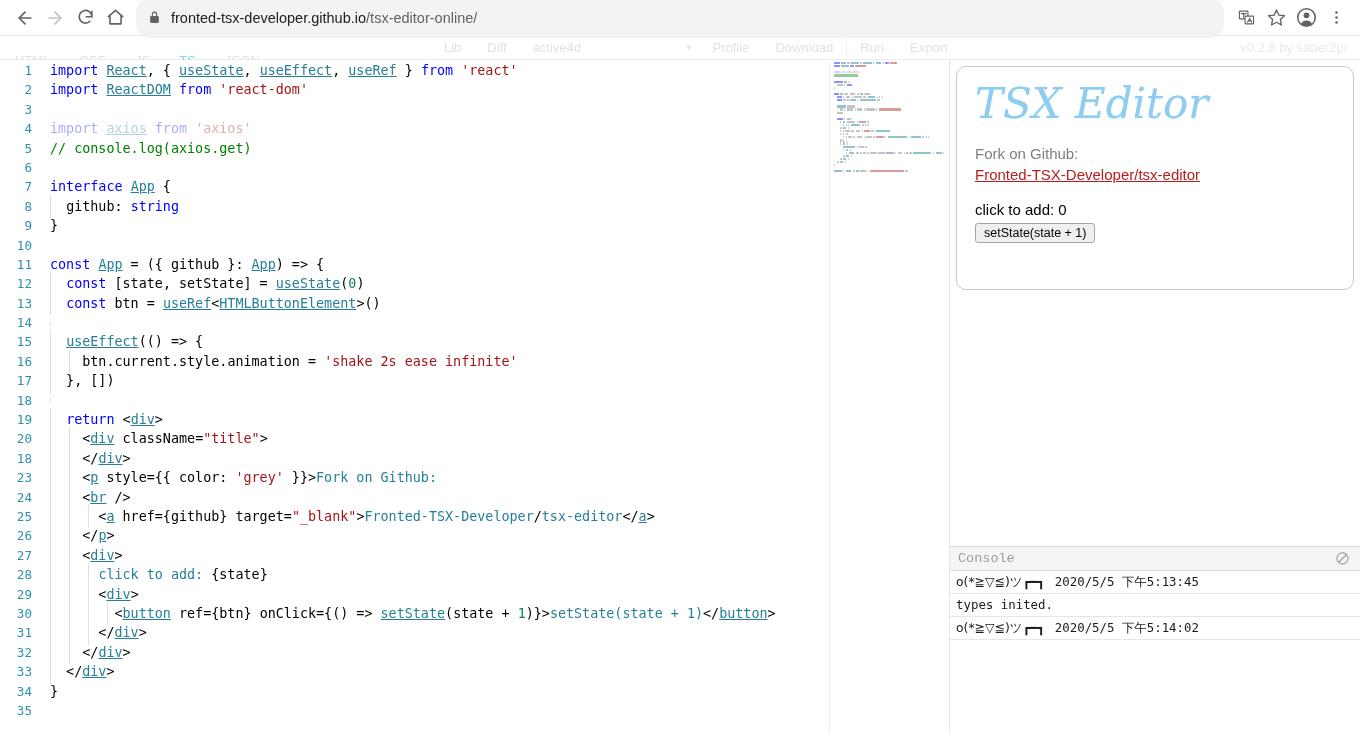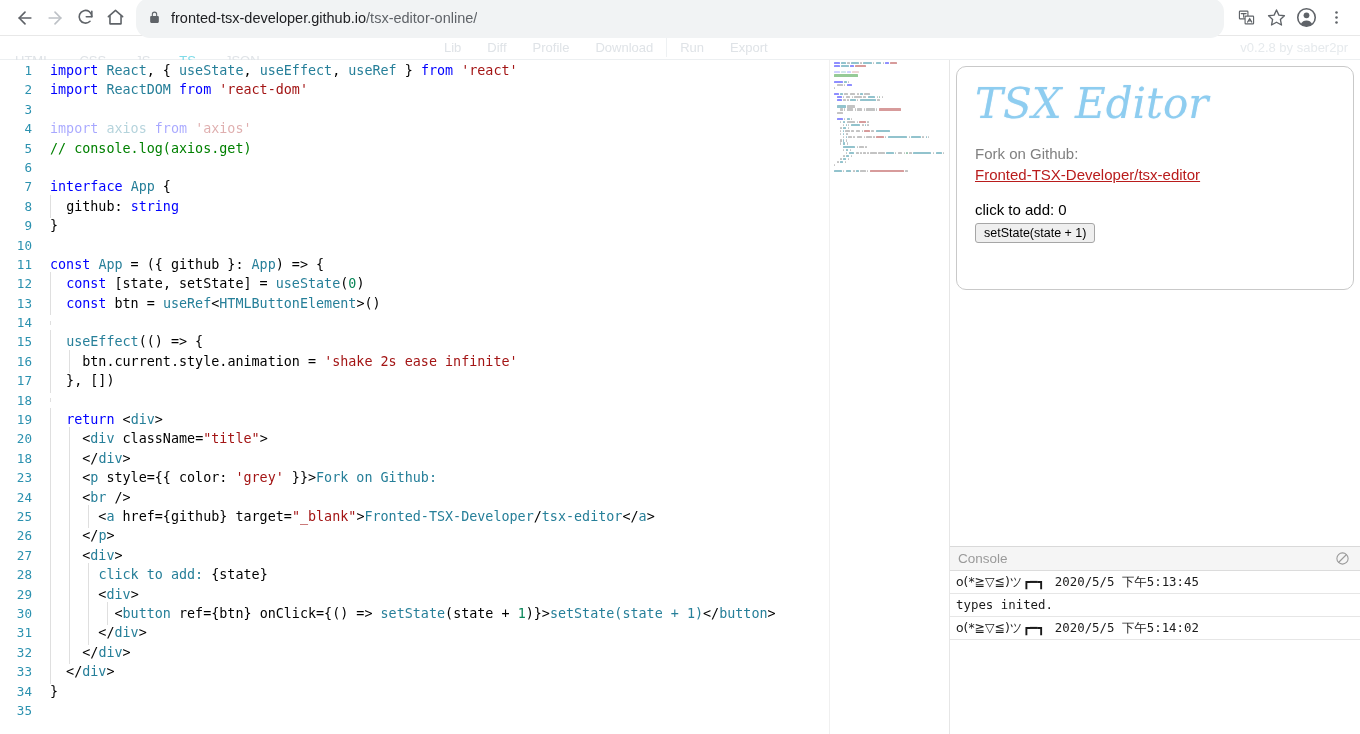--- a/index.html
+++ b/index.html
@@ -143,21 +143,21 @@
     width: 1px;
     background: #dfdfdf;
   }
   .ind1::before { left: 8px; }
   .ind2::before { left: 8px; box-shadow: 19px 0 0 0 #dfdfdf; }
   .ind3::before { left: 8px; box-shadow: 19px 0 0 0 #dfdfdf, 38px 0 0 0 #dfdfdf; }
   .ind4::before { left: 8px; box-shadow: 19px 0 0 0 #dfdfdf, 38px 0 0 0 #dfdfdf, 57px 0 0 0 #dfdfdf; }
 
   
   .t-kw   { color: #0000ff; }
-  .t-id   { color: #267f99; }
+  .t-id   { color: #267f99; text-decoration: underline; }
   .t-str  { color: #a31515; }
   .t-cm   { color: #008000; }
   .t-pl   { color: #000000; }
   .t-num  { color: #098658; }
   .t-fade { opacity: 0.34; }
   .t-jsxtxt { color: #267f99; }
 
   
   #minimap {
     position: absolute;
@@ -223,20 +223,21 @@
     min-height: 0;
   }
   #console-header {
     height: 24px;
     background: #f5f5f5;
     display: flex;
     align-items: center;
     justify-content: space-between;
     padding: 0 10px 0 8px;
     border-bottom: 1px solid #dcdcdc;
+    font-family: Liberation Mono, monospace;
   }
   #console-title { font-size: 13.5px; color: #9a9a9a; }
   #console-clear { color: #9a9a9a; display: flex; align-items: center; }
   #console-body {
     flex: 1 1 auto;
     overflow: hidden;
     font-family: "DejaVu Sans Mono", "Liberation Mono", monospace;
     font-size: 12.4px;
     color: #1a1a1a;
   }
@@ -321,20 +322,24 @@
   <div class="tab-group">
     <div class="app-tab">HTML</div>
     <div class="app-tab">CSS</div>
     <div class="app-tab">JS</div>
     <div class="app-tab active">TS</div>
     <div class="app-tab" id="json-tab">JSON</div>
   </div>
 
   <div class="tool-btn">Lib</div>
   <div class="tool-btn">Diff</div>
+  <div id="theme-select">
+    <span>active4d</span>
+    <span class="chev">▾</span>
+  </div>
   <div class="tool-btn">Profile</div>
   <div class="tool-btn">Download</div>
   <div class="tool-sep"></div>
   <div class="tool-btn">Run</div>
   <div class="tool-btn">Export</div>
   <div id="toolbar-spacer"></div>
   <div id="version-label">v0.2.8 by saber2pr</div>
 </div>
 
 <div id="main">

